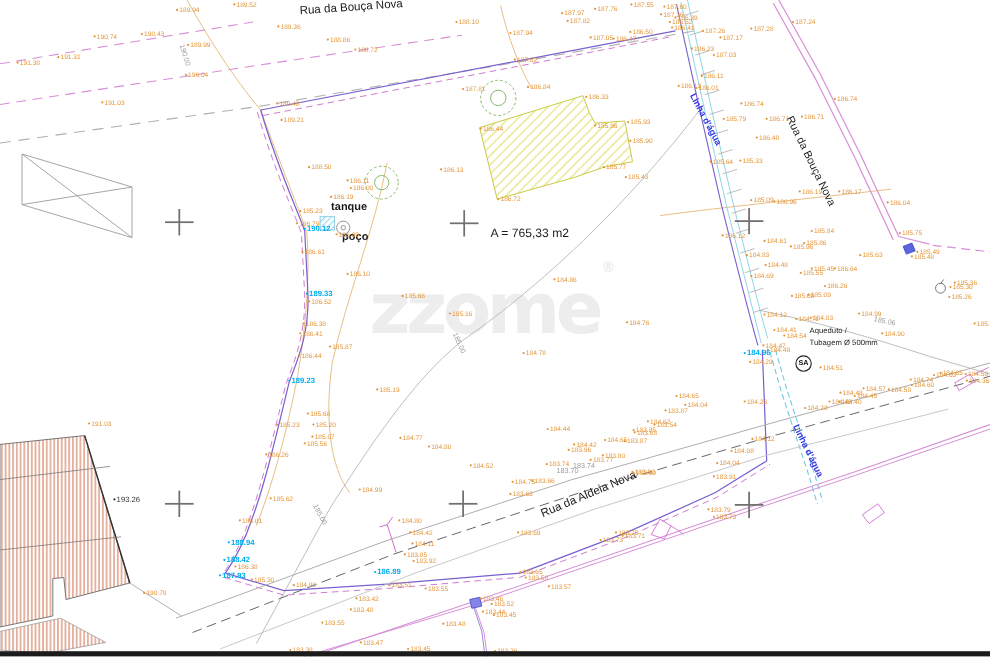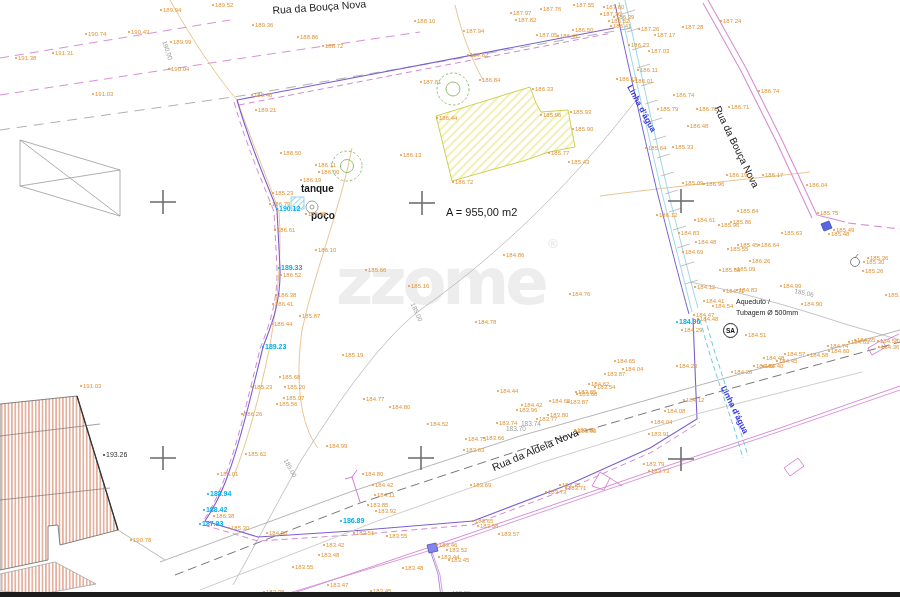--- a/index.html
+++ b/index.html
@@ -187,21 +187,21 @@
       </g>
   </svg>
 
   <div class="txt" id="street-top">Rua da Bouça Nova</div>
   <div class="txt" id="street-right">Rua da Bouça Nova</div>
   <div class="txt" id="street-bottom">Rua da Aldeia Nova</div>
   <div class="water-lbl" id="water-top">Linha d'água</div>
   <div class="water-lbl" id="water-bottom">Linha d'água</div>
   <div class="txt" id="tank-label">tanque</div>
   <div class="txt" id="well-label">poço</div>
-  <div class="txt" id="area-label">A = 955,00 m2</div>
+  <div class="txt" id="area-label">A = 765,33 m2</div>
   <div class="txt" id="aqueduct-label">
     <div>Aqueduto /</div>
     <div>Tubagem Ø 500mm</div>
   </div>
   <div id="sa-badge">SA</div>
 
   <div id="labels">
       <div class="lbl" style="left: 15px; top: 55px;">191.38</div>
       <div class="lbl" style="left: 52px; top: 50px;">191.31</div>
       <div class="lbl" style="left: 85px; top: 31px;">190.74</div>

